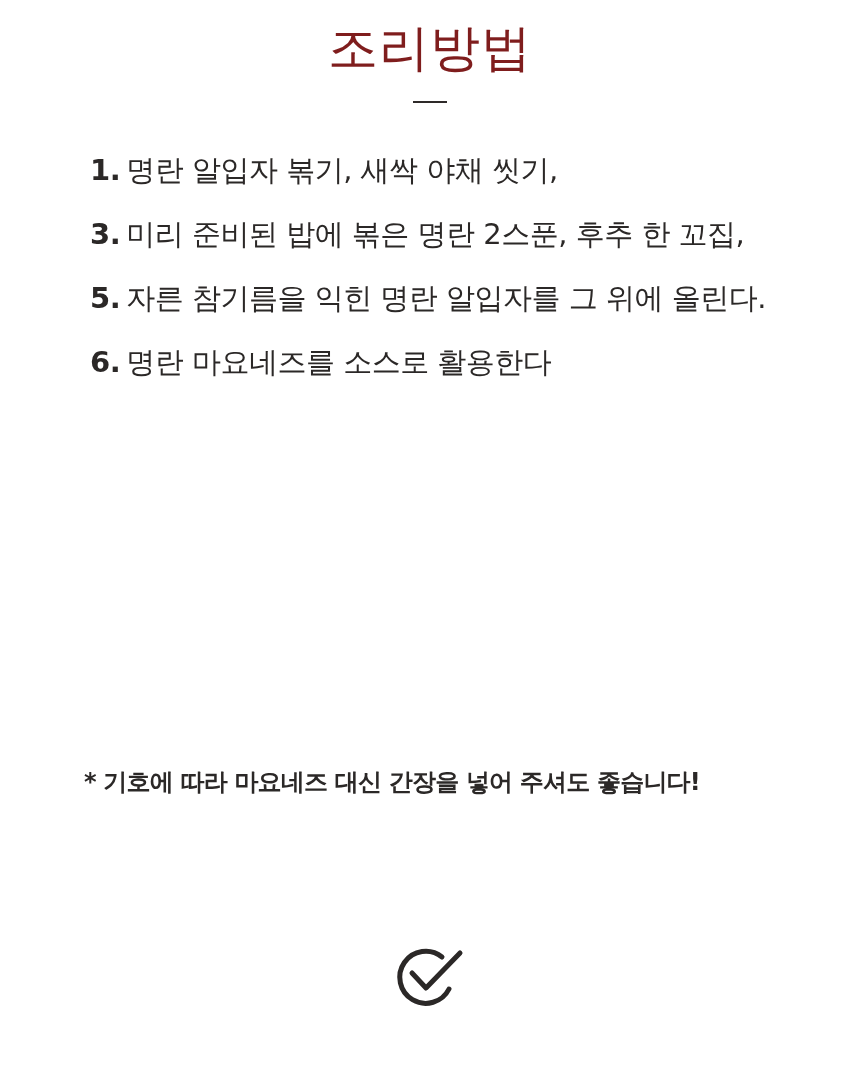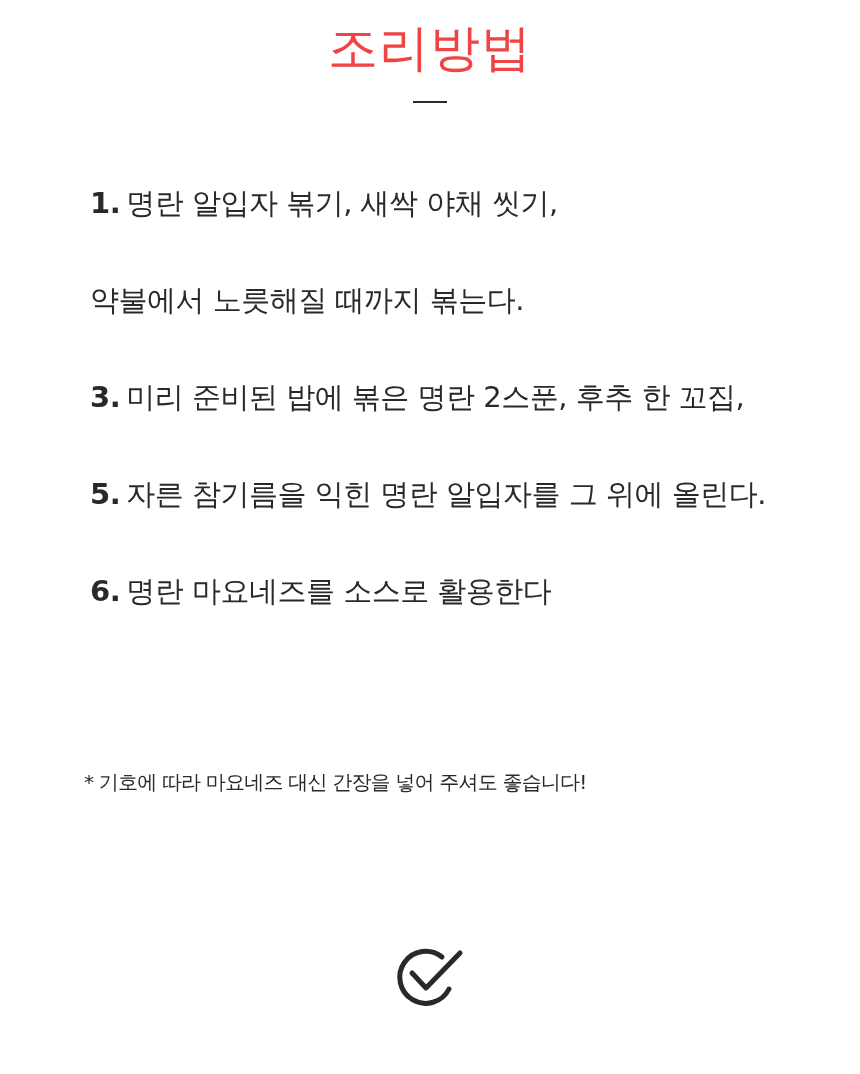--- a/index.html
+++ b/index.html
@@ -4,52 +4,51 @@
 <style>
   html, body { margin: 0; padding: 0; }
   body {
     width: 860px; height: 1074px; overflow: hidden;
     background: #ffffff; color: #2b2827;
     font-family: "DejaVu Sans", "Liberation Sans", sans-serif;
     position: relative;
   }
   .title {
     position: absolute; left: 0; right: 0; top: 16px;
-    text-align: center; font-size: 50px; font-weight: 300; color: #ef4444;
+    text-align: center; font-size: 50px; font-weight: 300; color: #7f1d1d;
     letter-spacing: 1px; line-height: 64px;
   }
   .title-rule {
     position: absolute; left: 413px; top: 101px; width: 34px; height: 2px;
     background: #2e2a29;
   }
   .steps { position: absolute; left: 90px; top: 146px; width: 720px; }
   .line {
     height: 64px; line-height: 48px; font-size: 29px; color: #2b2827;
-    white-space: nowrap; letter-spacing: -0.5px; margin-top: 33px;
+    white-space: nowrap; letter-spacing: -0.5px;
   }
   .num { font-weight: bold; margin-right: 6px; }
   .note {
     position: absolute; left: 84px; top: 760px; width: 720px;
-    font-size: 20px; font-weight: normal; line-height: 44px; color: #2b2827;
+    font-size: 24px; font-weight: bold; line-height: 44px; color: #2b2827;
     white-space: nowrap; letter-spacing: -0.8px;
   }
   .check {
     position: absolute; left: 394px; top: 945px; width: 72px; height: 64px;
   }
 </style>
 </head>
 <body>
 
 <div class="title">조리방법</div>
 <div class="title-rule"></div>
 
 <div class="steps">
   <div class="line"><span class="num">1.</span><span>명란 알입자 볶기, 새싹 야채 씻기,</span></div>
 
-  <div class="line">약불에서 노릇해질 때까지 볶는다.</div>
 
   <div class="line"><span class="num">3.</span><span>미리 준비된 밥에 볶은 명란 2스푼, 후추 한 꼬집,</span></div>
 
 
   <div class="line"><span class="num">5.</span><span>자른 참기름을 익힌 명란 알입자를 그 위에 올린다.</span></div>
 
   <div class="line"><span class="num">6.</span><span>명란 마요네즈를 소스로 활용한다</span></div>
 </div>
 
 <div class="note">* 기호에 따라 마요네즈 대신 간장을 넣어 주셔도 좋습니다!</div>

